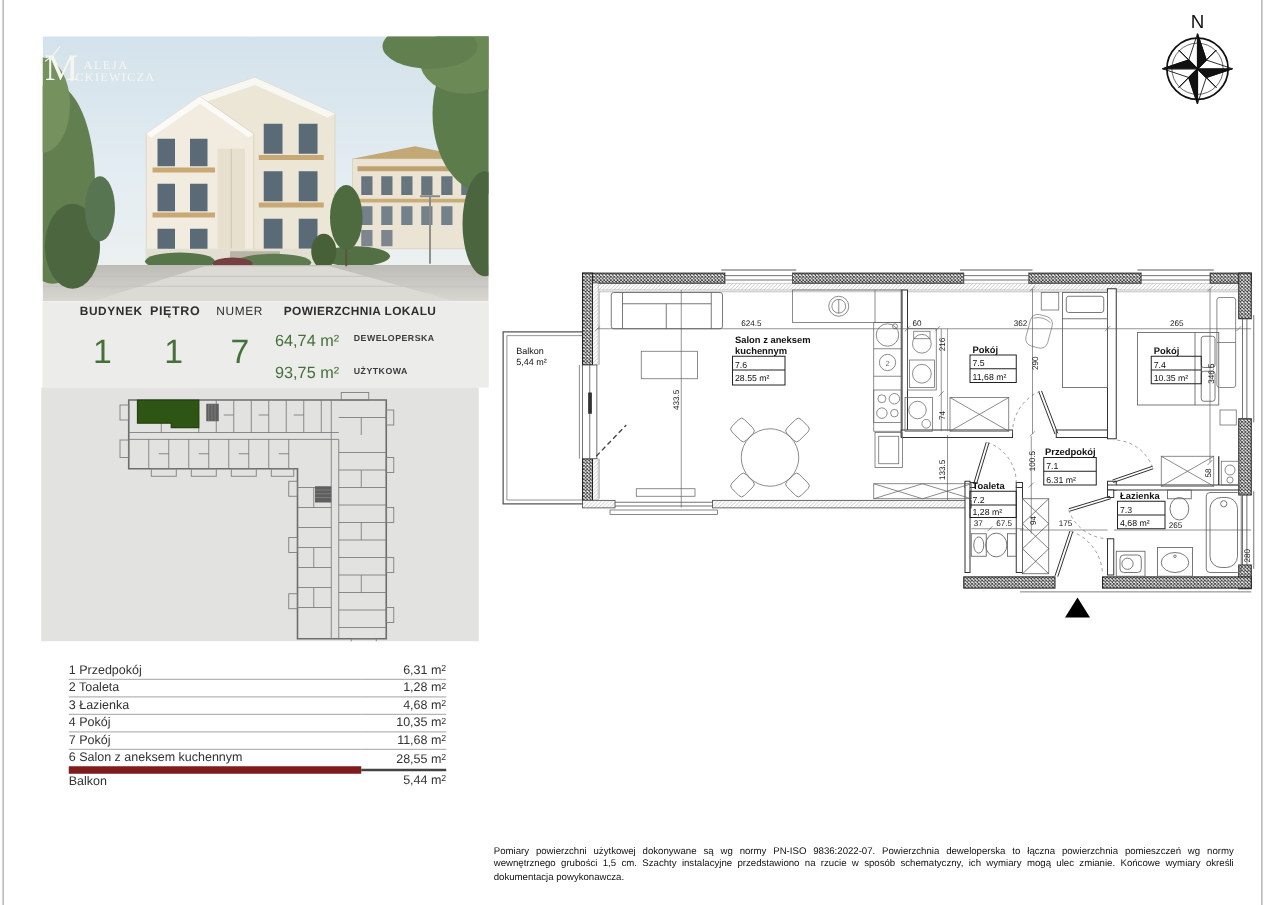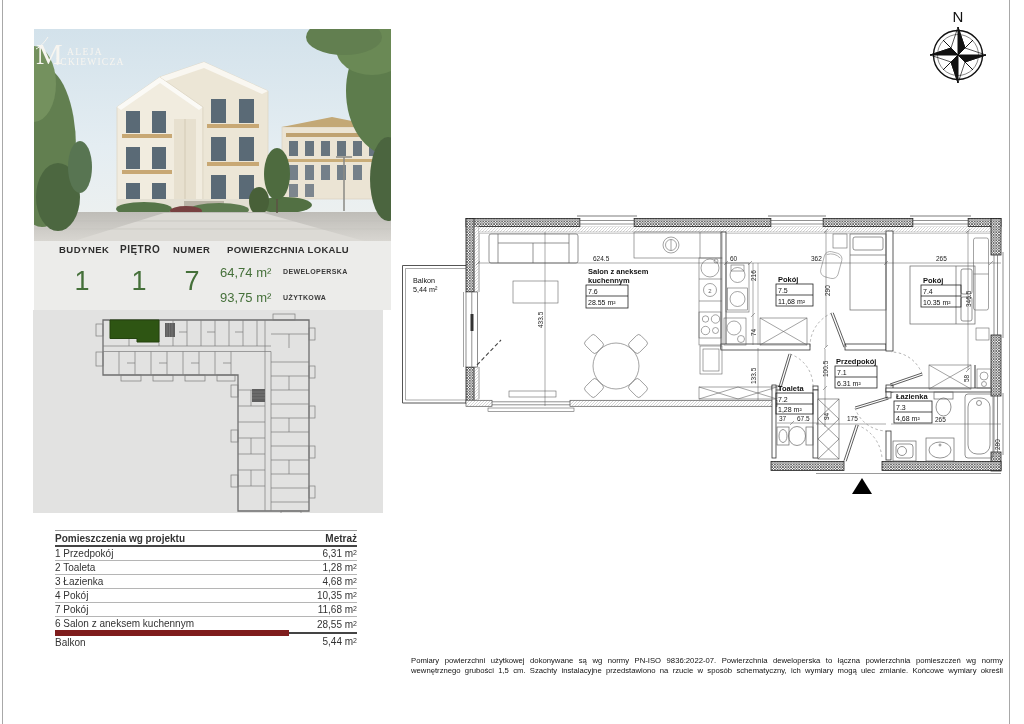--- a/index.html
+++ b/index.html
@@ -112,25 +112,25 @@
 <path d="M14,8 C10,14 6,18 2,20" stroke="#f7f5f0" stroke-width="1" fill="none"></path>
 <text x="2" y="35" font-size="30">M</text>
 <text x="33" y="26" font-size="9.5" letter-spacing="1.4">ALEJA</text>
 <text x="22" y="35.5" font-size="9.5" letter-spacing="1.2">ICKIEWICZA</text>
 </g>
 </svg>
 </div>
 
 <div class="abs" style="left:34px;top:241px;width:357px;height:69px;background:#ececea;"></div>
 
-<div class="abs" style="left:59px;top:244px;width:60px;font-size:9.5px;font-weight:bold;color:#2e2e2e;letter-spacing:0.5px;">BUDYNEK</div>
+<div class="abs" style="left:59px;top:244px;width:60px;font-size:9.5px;font-weight:bold;color:#2e2e2e;letter-spacing:0.5px;text-align:center;">BUDYNEK</div>
 
 <div class="abs" style="left:120px;top:244px;font-size:10px;font-weight:bold;color:#2e2e2e;letter-spacing:0.5px;">PIĘTRO</div>
 
-<div class="abs" style="left:173px;top:244px;font-size:9.5px;font-weight:bold;color:#2e2e2e;letter-spacing:0.5px;">NUMER</div>
+<div class="abs" style="left:173px;top:244px;font-size:9.5px;font-weight:normal;color:#2e2e2e;letter-spacing:0.5px;">NUMER</div>
 
 <div class="abs" style="left:227px;top:244px;font-size:9.5px;font-weight:bold;color:#2e2e2e;letter-spacing:0.3px;text-align:center;">POWIERZCHNIA LOKALU</div>
 
 <div class="abs" style="left:70px;top:266px;width:24px;text-align:center;font-size:27px;color:#45703a;">1</div>
 
 <div class="abs" style="left:127px;top:266px;width:24px;text-align:center;font-size:27px;color:#45703a;">1</div>
 
 <div class="abs" style="left:180px;top:266px;width:24px;text-align:center;font-size:27px;color:#45703a;">7</div>
 
 <div class="abs" style="left:220px;top:265px;font-size:13px;color:#45703a;">64,74 m²</div>
@@ -243,24 +243,20 @@
 <div class="abs" style="left:55px;top:530px;width:302px;font-size:10px;color:#333;">
 <style>
 .rt{width:302px;border-collapse:collapse;font-size:10px;color:#333;}
 .rt td{padding:0;height:13px;vertical-align:middle;border-bottom:1px solid #b5b5b5;}
 .rt .r{text-align:right;}
 .rt sup{font-size:7px;vertical-align:2px;line-height:0;}
 </style>
 <table class="rt">
 
 <tbody>
-        <tr style="border-top:1px solid #999;">
-          <td style="font-weight:bold;border-bottom:2px solid #444;height:14px;">Pomieszczenia wg projektu</td>
-          <td class="r" style="font-weight:bold;border-bottom:2px solid #444;">Metraż</td>
-        </tr>
 
 <tr>
           <td>1 Przedpokój</td>
           <td class="r">6,31 m<sup>2</sup></td>
         </tr>
 
 <tr>
           <td>2 Toaleta</td>
           <td class="r">1,28 m<sup>2</sup></td>
         </tr>
@@ -286,23 +282,24 @@
         </tr>
 
 <tr>
           <td style="border-bottom:none;">Balkon</td>
           <td class="r" style="border-bottom:none;">5,44 m<sup>2</sup></td>
         </tr>
 </tbody>
     </table>
 </div>
 
-<div class="abs" style="left:395px;top:656px;width:592px;font-size:7.7px;line-height:10.3px;color:#111;margin-left:16px;">
+<div class="abs" style="left:395px;top:676px;width:592px;font-size:7.7px;line-height:10.3px;color:#111;">
 <div style="text-align:justify;text-align-last:justify;">Pomiary powierzchni użytkowej dokonywane są wg normy PN-ISO 9836:2022-07. Powierzchnia deweloperska to łączna powierzchnia pomieszczeń wg normy</div>
 <div style="text-align:justify;text-align-last:justify;">wewnętrznego grubości 1,5 cm. Szachty instalacyjne przedstawiono na rzucie w sposób schematyczny, ich wymiary mogą ulec zmianie. Końcowe wymiary określi</div>
+<div>dokumentacja powykonawcza.</div>
 </div>
 
 <svg class="abs" style="left:395px;top:0;" width="620" height="650" viewBox="395 0 620 650">
 <defs>
 <pattern id="hatch" width="4" height="4" patternUnits="userSpaceOnUse">
 <rect width="4" height="4" fill="#ffffff"></rect>
 <path d="M0,0 L4,4 M4,0 L0,4" stroke="#606060" stroke-width="0.5"></path>
 </pattern>
 <pattern id="hatchD" width="2.7" height="2.7" patternUnits="userSpaceOnUse">
 <rect width="2.7" height="2.7" fill="#ffffff"></rect>

